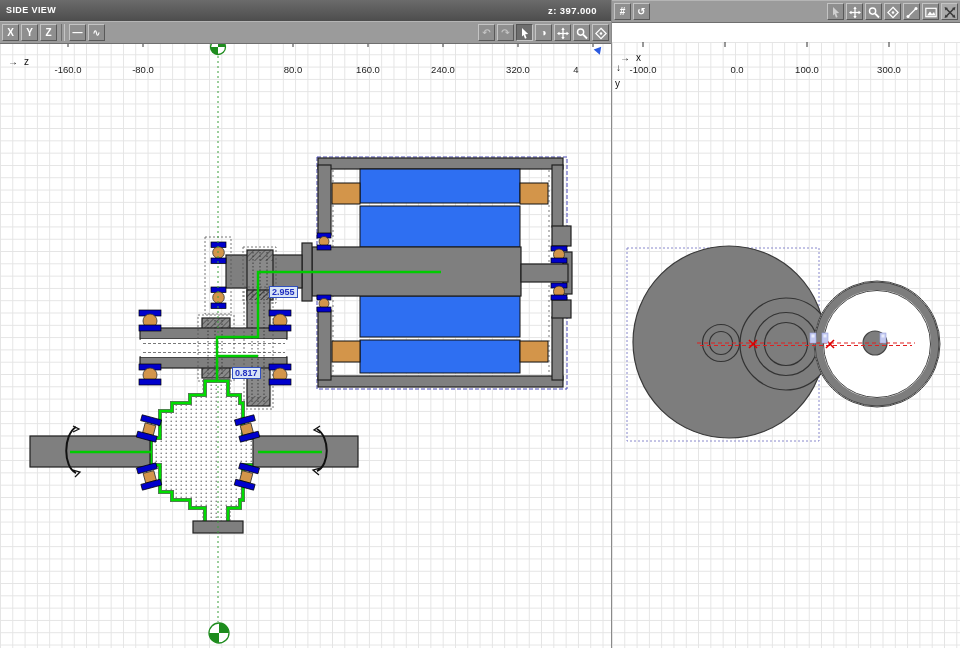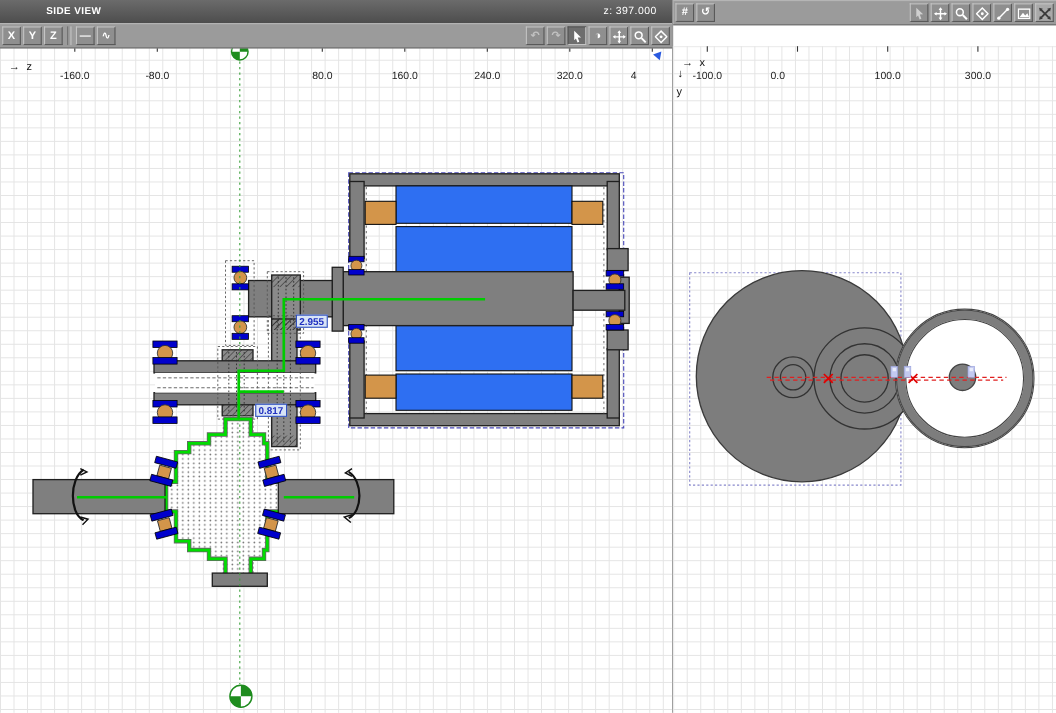--- a/index.html
+++ b/index.html
@@ -3,23 +3,23 @@
 <meta charset="utf-8">
 <style>
   html,body{margin:0;padding:0;background:#fff;}
   body{width:960px;height:648px;position:relative;overflow:hidden;
        font-family:"Liberation Sans","DejaVu Sans",sans-serif;
        -webkit-font-smoothing:antialiased;}
   .pane{position:absolute;top:0;height:648px;}
   #pane-side{left:0;width:611px;border-right:1px solid #8a8a8a;}
   #pane-end{left:612px;width:348px;}
   .titlebar{position:relative;height:21px;background:linear-gradient(#6b6b6b,#4d4d4d);
-            color:#fff;font-size:9px;letter-spacing:.4px;line-height:21px;z-index:6;padding-left:36px;}
+            color:#fff;font-size:9px;letter-spacing:.4px;line-height:21px;z-index:6;}
   .titlebar .vtitle{padding-left:6px;font-weight:bold;}
-  .titlebar .readout{position:absolute;top:0;right:14px;font-size:9.5px;font-weight:normal;}
+  .titlebar .readout{position:absolute;top:0;right:14px;font-size:9.5px;font-weight:bold;}
   #pane-end .titlebar .readout{right:30px;}
   .closebtn{position:absolute;top:0;right:0;width:24px;height:21px;text-align:center;
             color:#fff;font-size:15px;line-height:20px;cursor:pointer;z-index:7;}
   .toolbar{position:relative;height:21px;background:#9b9b9b;border-top:1px solid #b5b5b5;
            border-bottom:1px solid #6f6f6f;z-index:6;display:flex;align-items:center;padding:0 1px;}
   .tbtn{width:17px;height:17px;margin:0 1px;background:#8f8f8f;
         border-top:1px solid #c4c4c4;border-left:1px solid #c4c4c4;
         border-right:1px solid #595959;border-bottom:1px solid #595959;
         color:#fff;font-size:10px;font-weight:bold;text-align:center;line-height:15px;
         box-sizing:border-box;cursor:pointer;flex:0 0 auto;}
@@ -172,21 +172,21 @@
               <path d="M11.4,0.6 L10.6,4 L8,1.4 Z"></path>
               <path d="M0.6,11.4 L1.4,8 L4,10.6 Z"></path>
               <path d="M11.4,11.4 L8,10.6 L10.6,8 Z"></path>
             </g>
           </svg></span>
     </div>
   </div>
   <div class="canvas"></div>
 
   <span class="rl" style="left:9px">-100.0</span>
-  <span class="rl" style="left:73px">0.0</span>
+  <span class="rl" style="left:103px">0.0</span>
   <span class="rl" style="left:173px">100.0</span>
   <span class="rl" style="left:255px">300.0</span>
 
   <span class="axis" style="left:8px;top:52px">→</span>
   <span class="axis" style="left:24px;top:52px">x</span>
   <span class="axis" style="left:4px;top:62px">↓</span>
   <span class="axis" style="left:3px;top:78px">y</span>
 </div>
 
 <svg id="overlay" viewBox="0 0 960 648">

